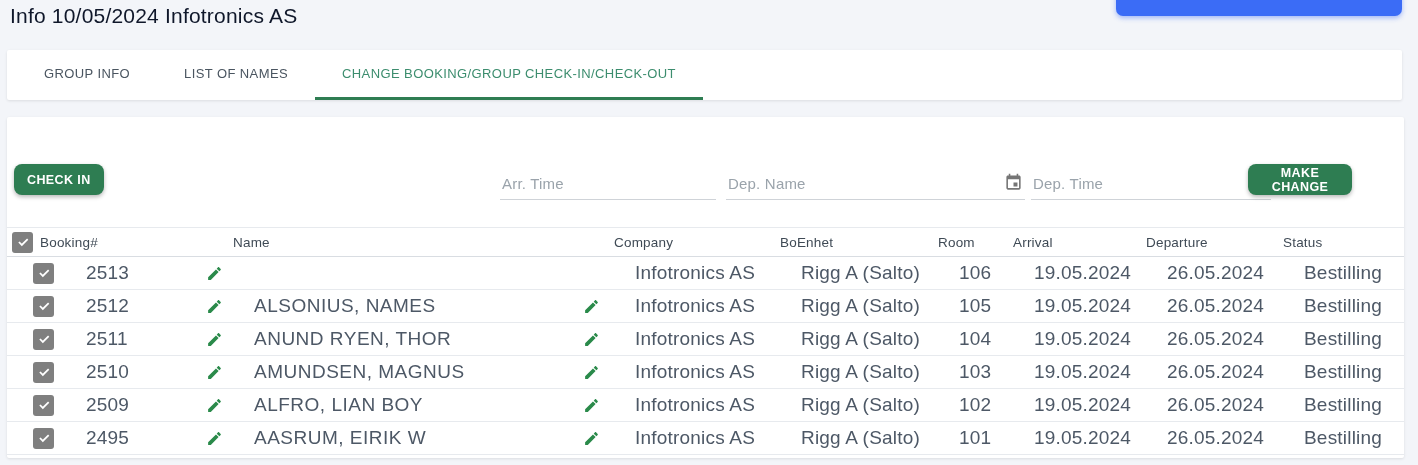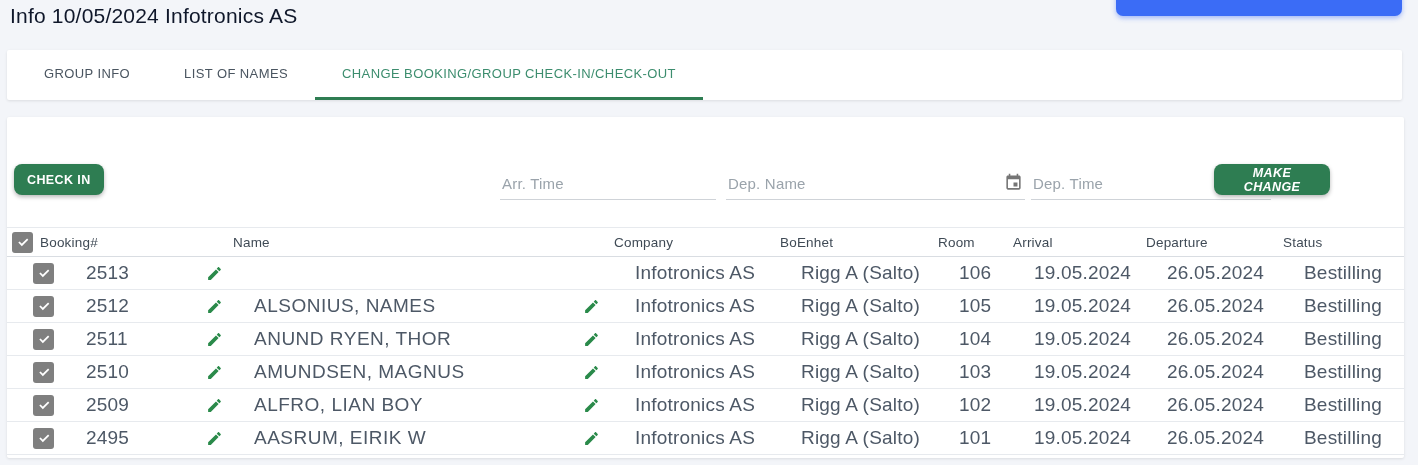--- a/index.html
+++ b/index.html
@@ -40,21 +40,21 @@
     box-shadow:0 1px 3px rgba(0,0,0,.10);
   }
   .gbtn{
     position:absolute;height:31px;border:none;border-radius:8px;
     background:#2e7d52;color:#fff;font-family:inherit;
     font-size:12.5px;font-weight:600;letter-spacing:.4px;
     box-shadow:0 2px 4px rgba(0,0,0,.28);cursor:pointer;padding:0 13px;
   }
   .btn-checkin{left:7px;top:47px;}
   .btn-checkout{left:102px;top:47px;}
-  .btn-makechange{left:1207px;top:47px;width:116px;font-style:italic;}
+  .btn-makechange{left:1241px;top:47px;width:104px;}
   .field{
     position:absolute;top:48px;height:35px;
     border-bottom:1px solid #cfd3d8;box-sizing:border-box;cursor:text;
   }
   .field .ph{
     position:absolute;left:2px;bottom:7px;
     font-size:15px;color:#9aa3ab;letter-spacing:.2px;
   }
   .field .cal{position:absolute;right:2px;bottom:7px;}
   .f1{left:198px;width:285px;}

